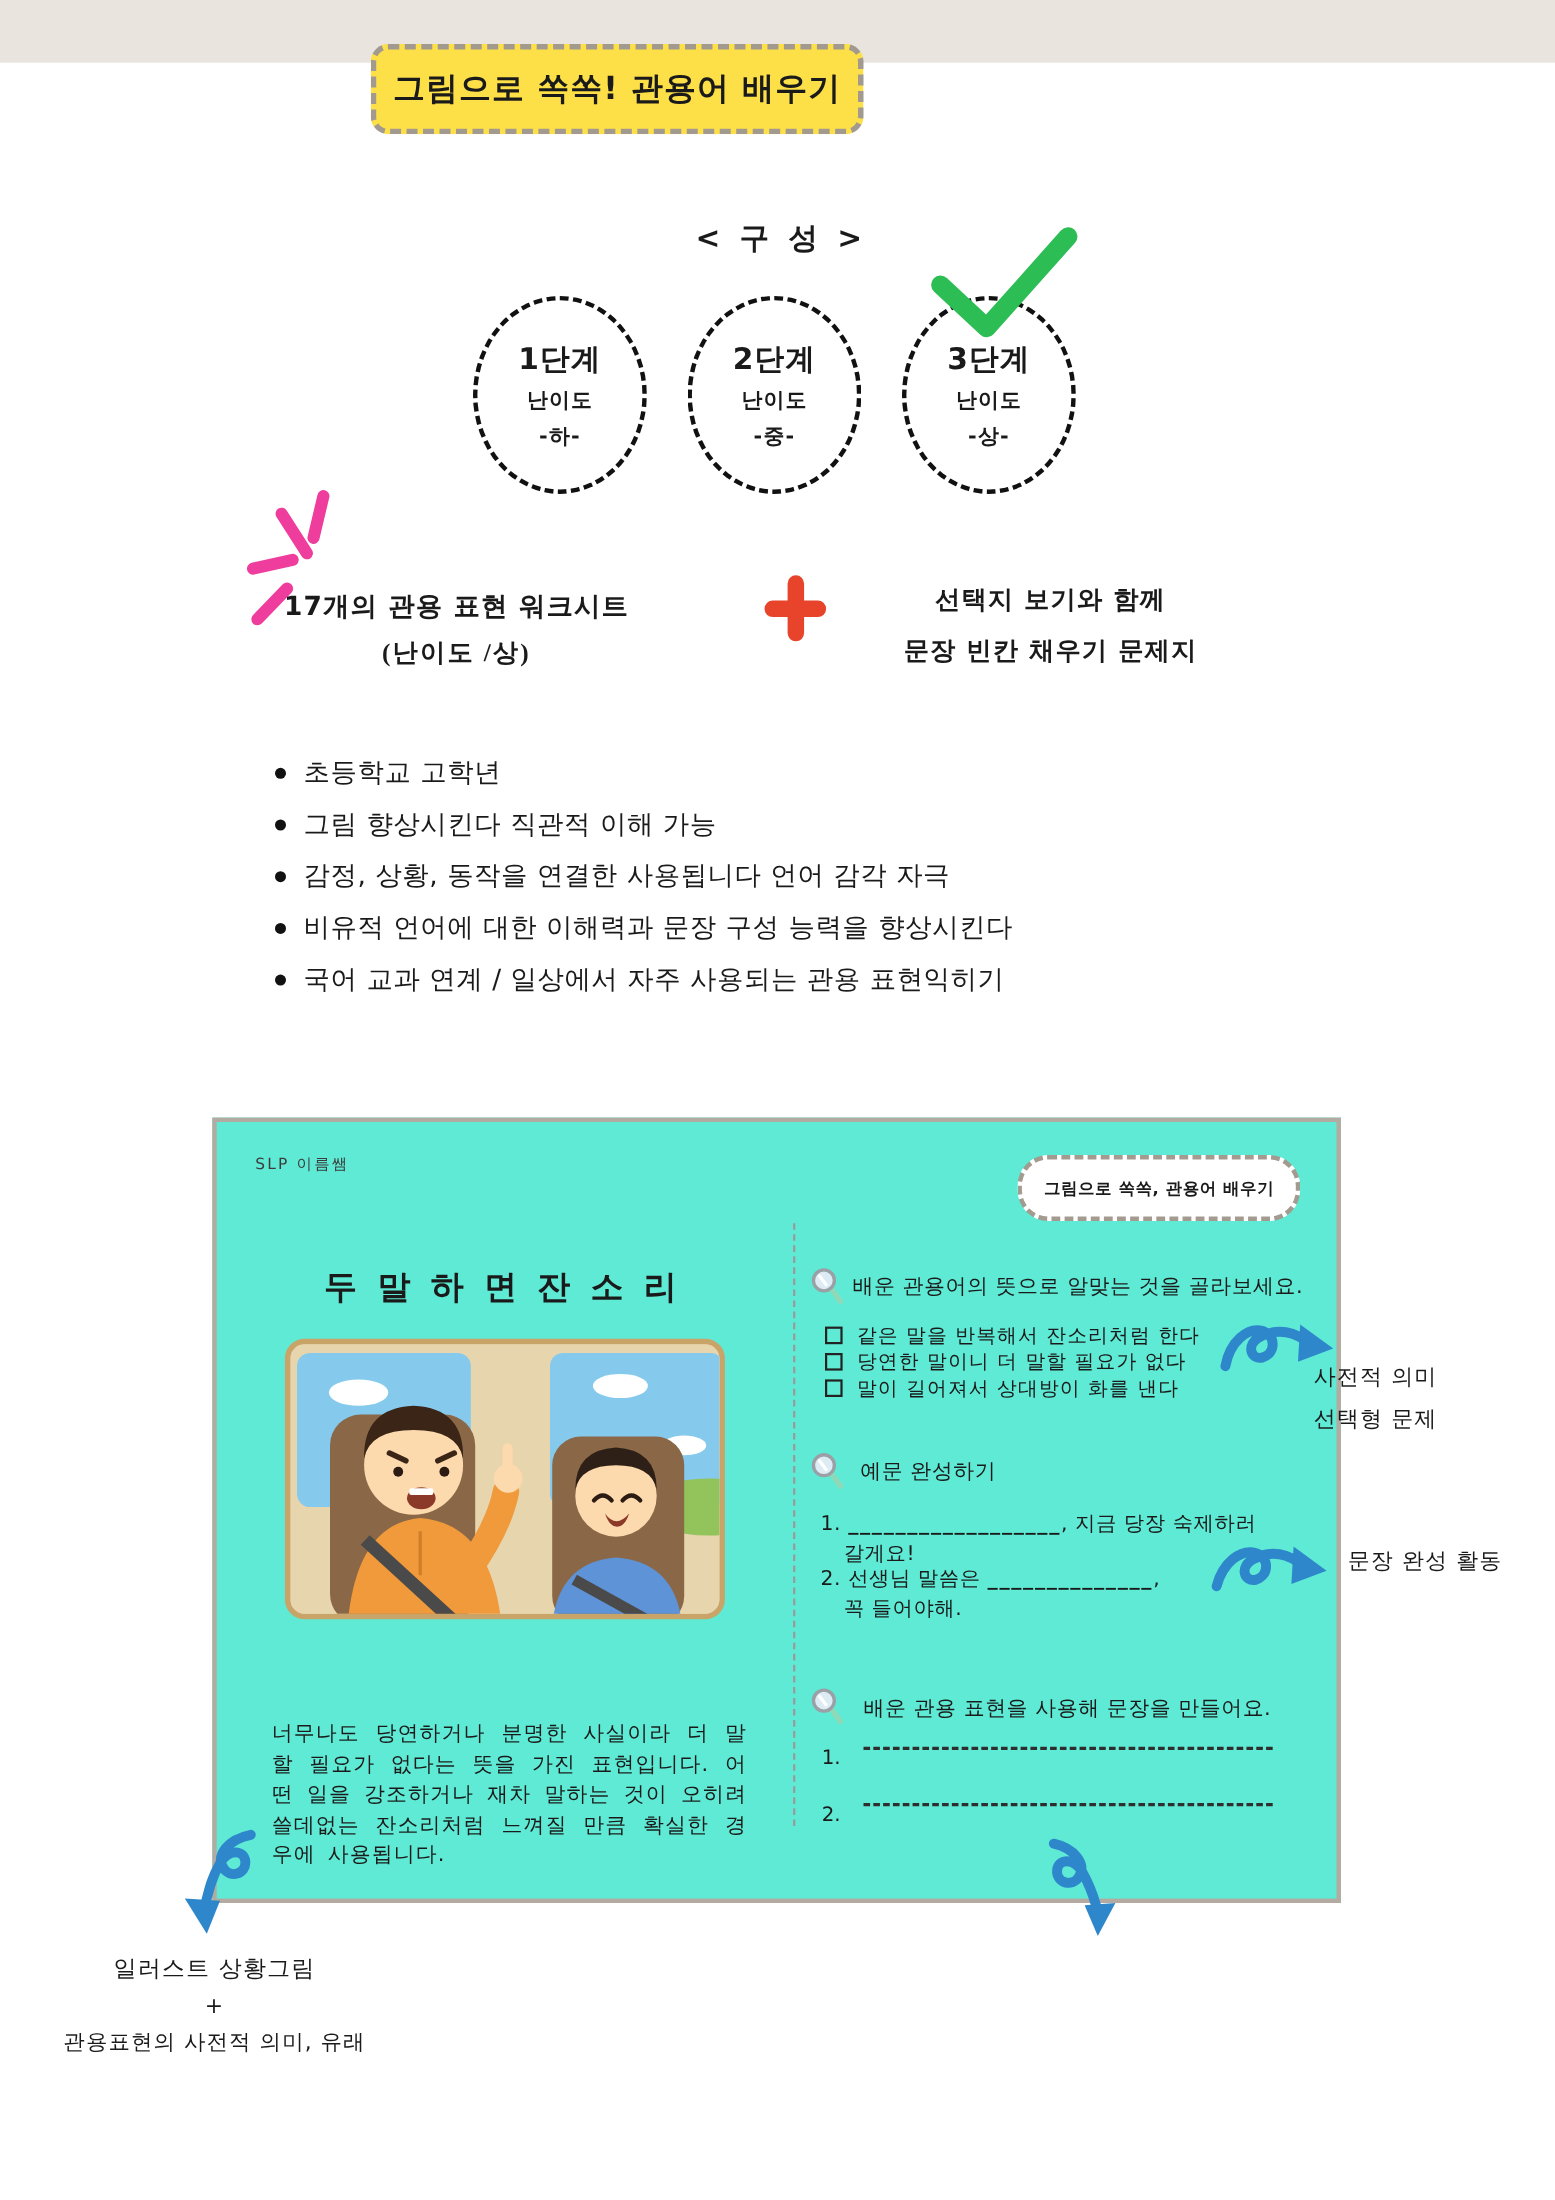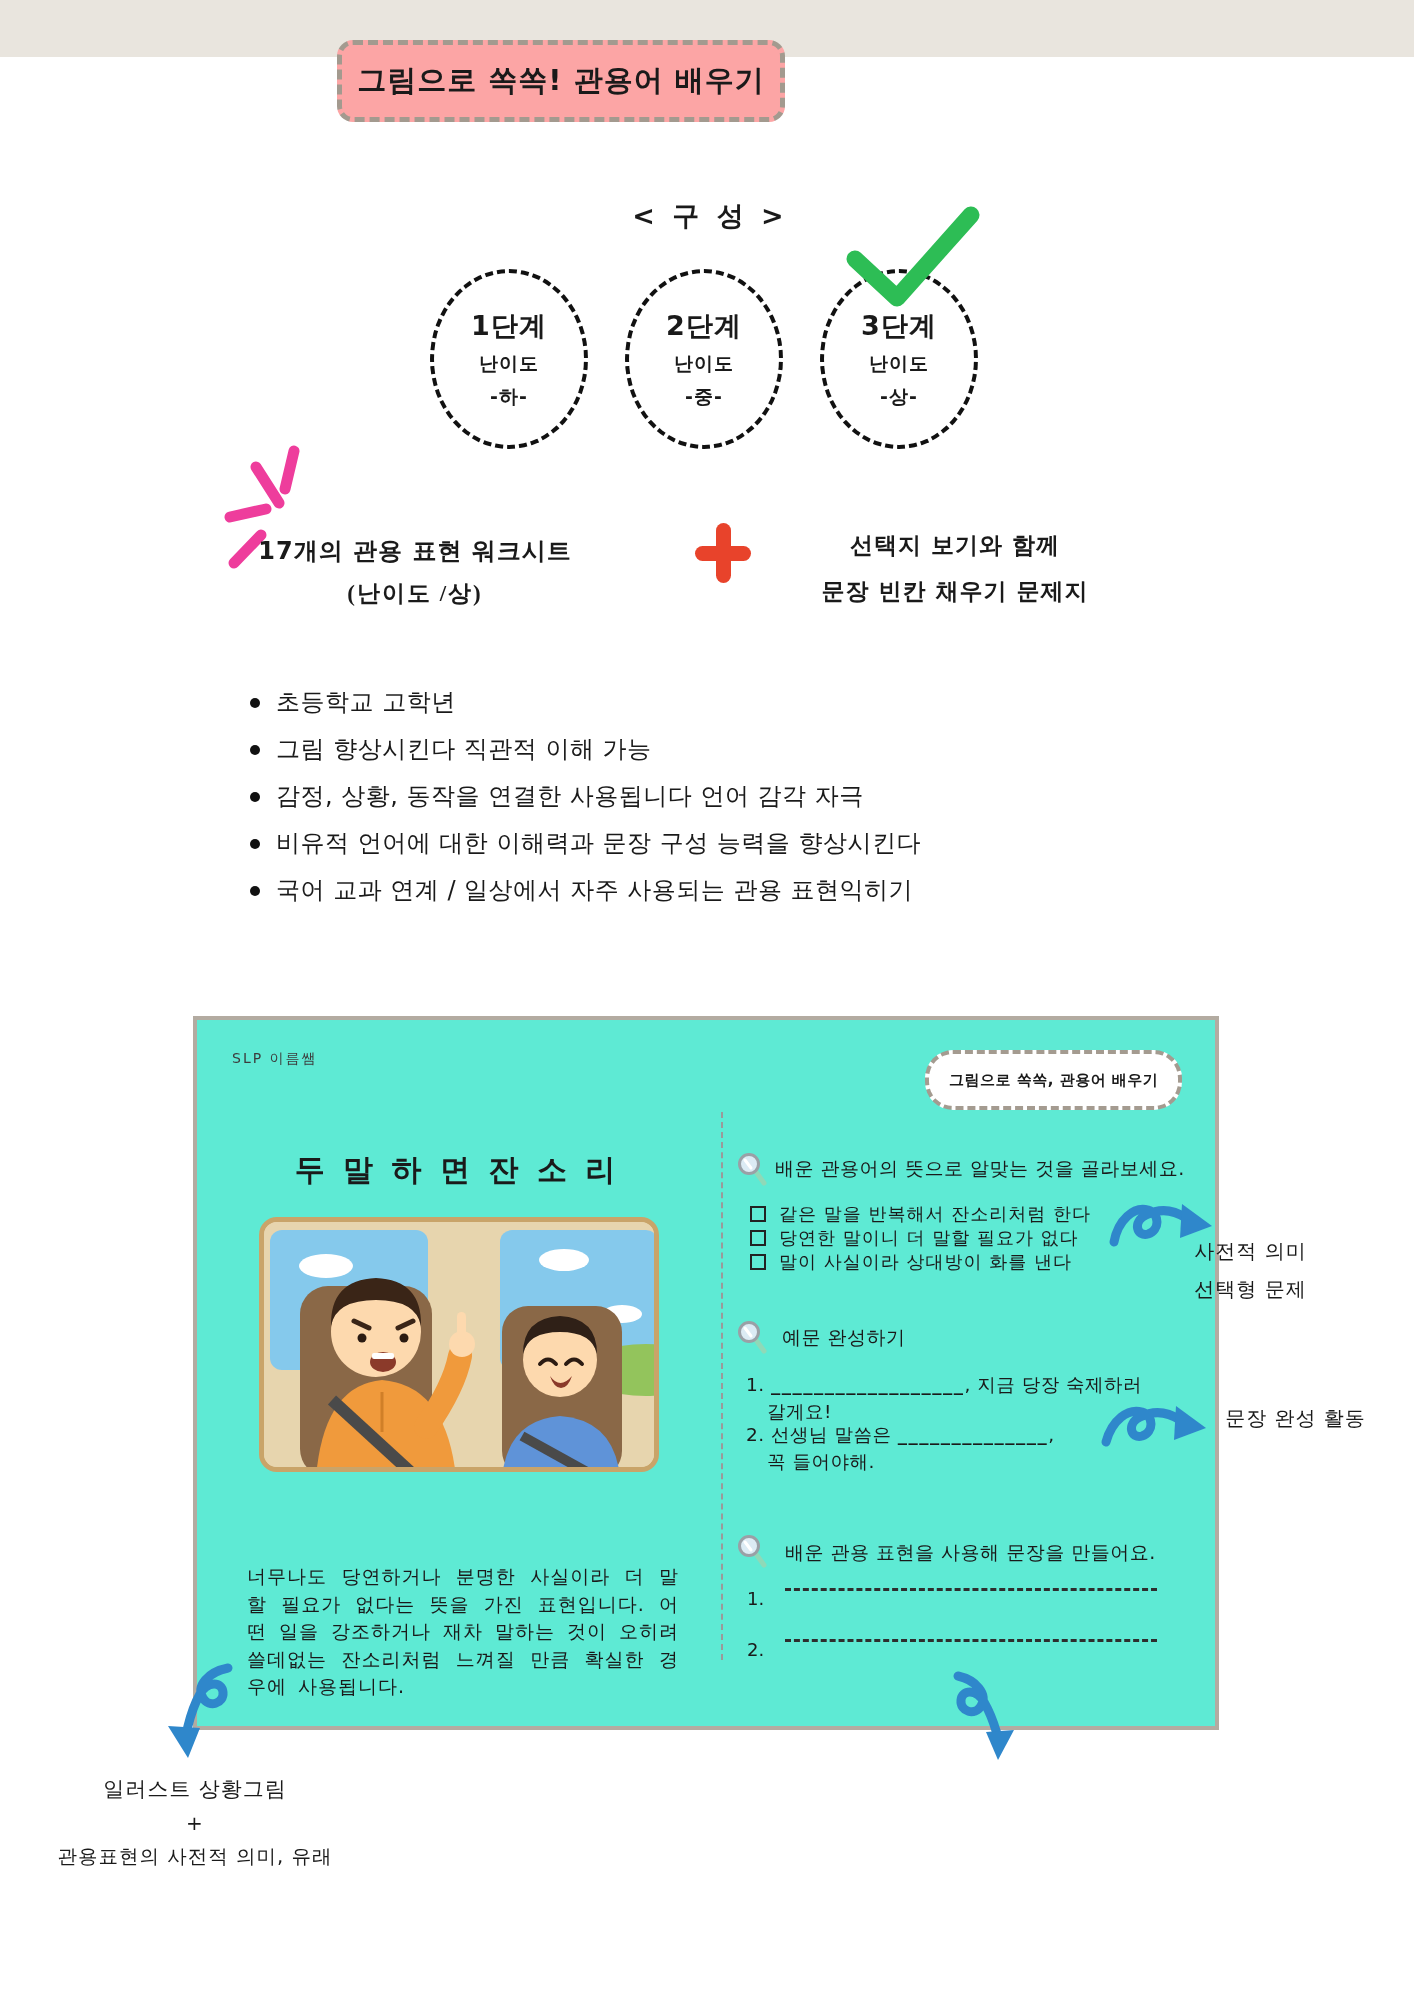--- a/index.html
+++ b/index.html
@@ -1,20 +1,20 @@
 <!DOCTYPE html>
 <html><head>
 <meta charset="utf-8">
 <style>
   html,body{margin:0;padding:0;background:#fff;}
   body{font-family:"DejaVu Sans", sans-serif; color:#1a1a1a;}
   .canvas{position:relative;width:1414px;height:2000px;background:#ffffff;overflow:hidden;}
   .abs{position:absolute;}
   .top-band{left:0;top:0;width:1414px;height:57px;background:#e9e5de;}
-  .title-box{left:337px;top:40px;width:438px;height:72px;background:#fca5a5;border:5px dashed #a39a8f;border-radius:16px;display:flex;align-items:center;justify-content:center;font-size:29px;font-weight:bold;letter-spacing:1px;z-index:2;}
+  .title-box{left:337px;top:40px;width:438px;height:72px;background:#fde047;border:5px dashed #a39a8f;border-radius:16px;display:flex;align-items:center;justify-content:center;font-size:29px;font-weight:bold;letter-spacing:1px;z-index:2;}
   .gusung{left:610px;top:198px;width:200px;text-align:center;font-size:27px;font-weight:bold;letter-spacing:4px;}
   .level-circle{top:269px;width:150px;height:172px;border:4px dashed #111;border-radius:50%;display:flex;flex-direction:column;align-items:center;justify-content:center;gap:7px;background:transparent;}
   .level-circle .stage{font-size:27px;font-weight:bold;letter-spacing:1px;}
   .level-circle .lbl{font-size:19px;font-weight:bold;letter-spacing:1px;}
   .offer-l1{left:240px;top:535px;width:350px;text-align:center;font-size:24px;font-weight:bold;letter-spacing:1px;}
   .offer-l2{left:240px;top:578px;width:350px;text-align:center;font-size:23px;font-weight:bold;letter-spacing:2px;font-family:Liberation Serif, serif;}
   .offer-r1{left:805px;top:530px;width:300px;text-align:center;font-size:23px;font-weight:bold;letter-spacing:1px;}
   .offer-r2{left:805px;top:576px;width:300px;text-align:center;font-size:23px;font-weight:bold;letter-spacing:1px;}
   .plus{left:695px;top:523px;width:56px;height:60px;}
   .plus .pv{position:absolute;left:21px;top:0;width:15px;height:60px;background:#e8432b;border-radius:8px;}
@@ -185,21 +185,21 @@
     <div class="opt" style="top:182px;">
       <span class="cb"></span>
       <span>같은 말을 반복해서 잔소리처럼 한다</span>
     </div>
     <div class="opt" style="top:206px;">
       <span class="cb"></span>
       <span>당연한 말이니 더 말할 필요가 없다</span>
     </div>
     <div class="opt" style="top:230px;">
       <span class="cb"></span>
-      <span>말이 사실이라 상대방이 화를 낸다</span>
+      <span>말이 길어져서 상대방이 화를 낸다</span>
     </div>
 
     <svg class="mag" style="left:540px;top:300px;" viewBox="0 0 30 34">
       <line x1="19" y1="20" x2="27" y2="31" stroke="#8fd9b8" stroke-width="5" stroke-linecap="round"></line>
       <circle cx="12" cy="12" r="9.5" fill="#dcebf4" stroke="#9aa0a6" stroke-width="3"></circle>
       <path d="M8 8 L14 16" stroke="#ffffff" stroke-width="3" stroke-linecap="round"></path>
     </svg>
     <div class="q-prompt" style="left:585px;top:305px;">예문 완성하기</div>
     <div class="q2line" style="left:549px;top:352px;">
       <span>1.</span>

